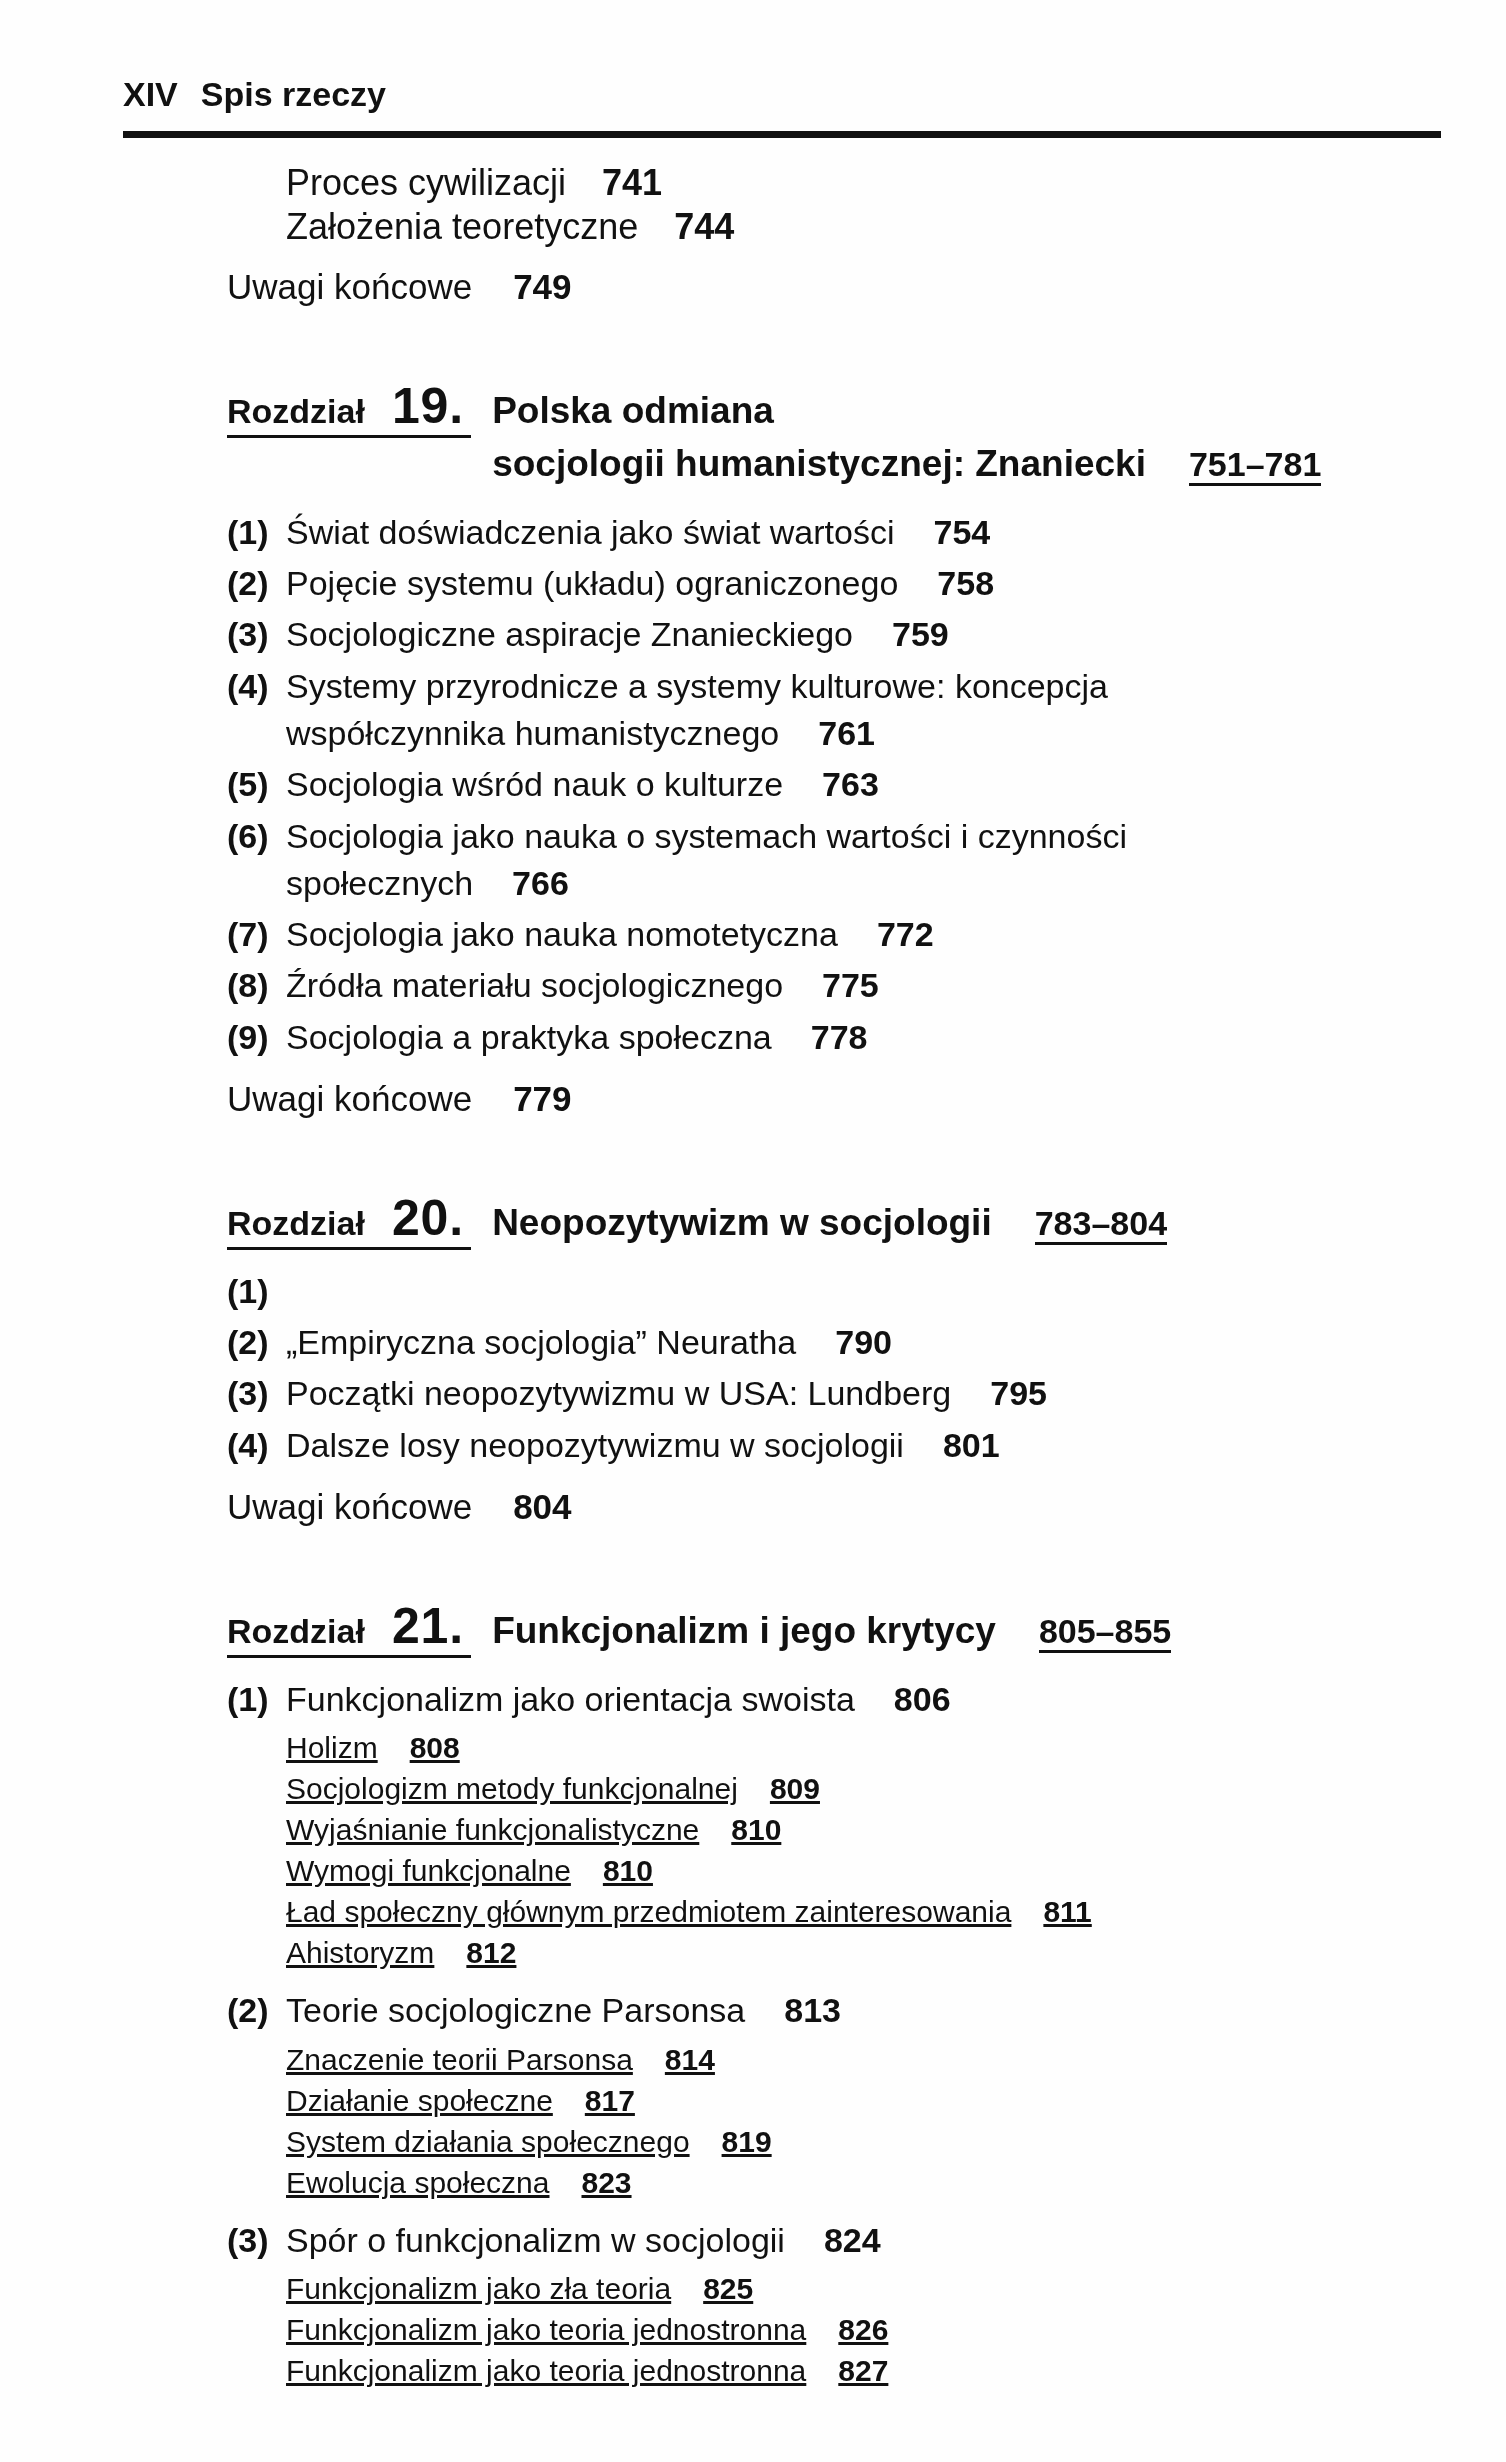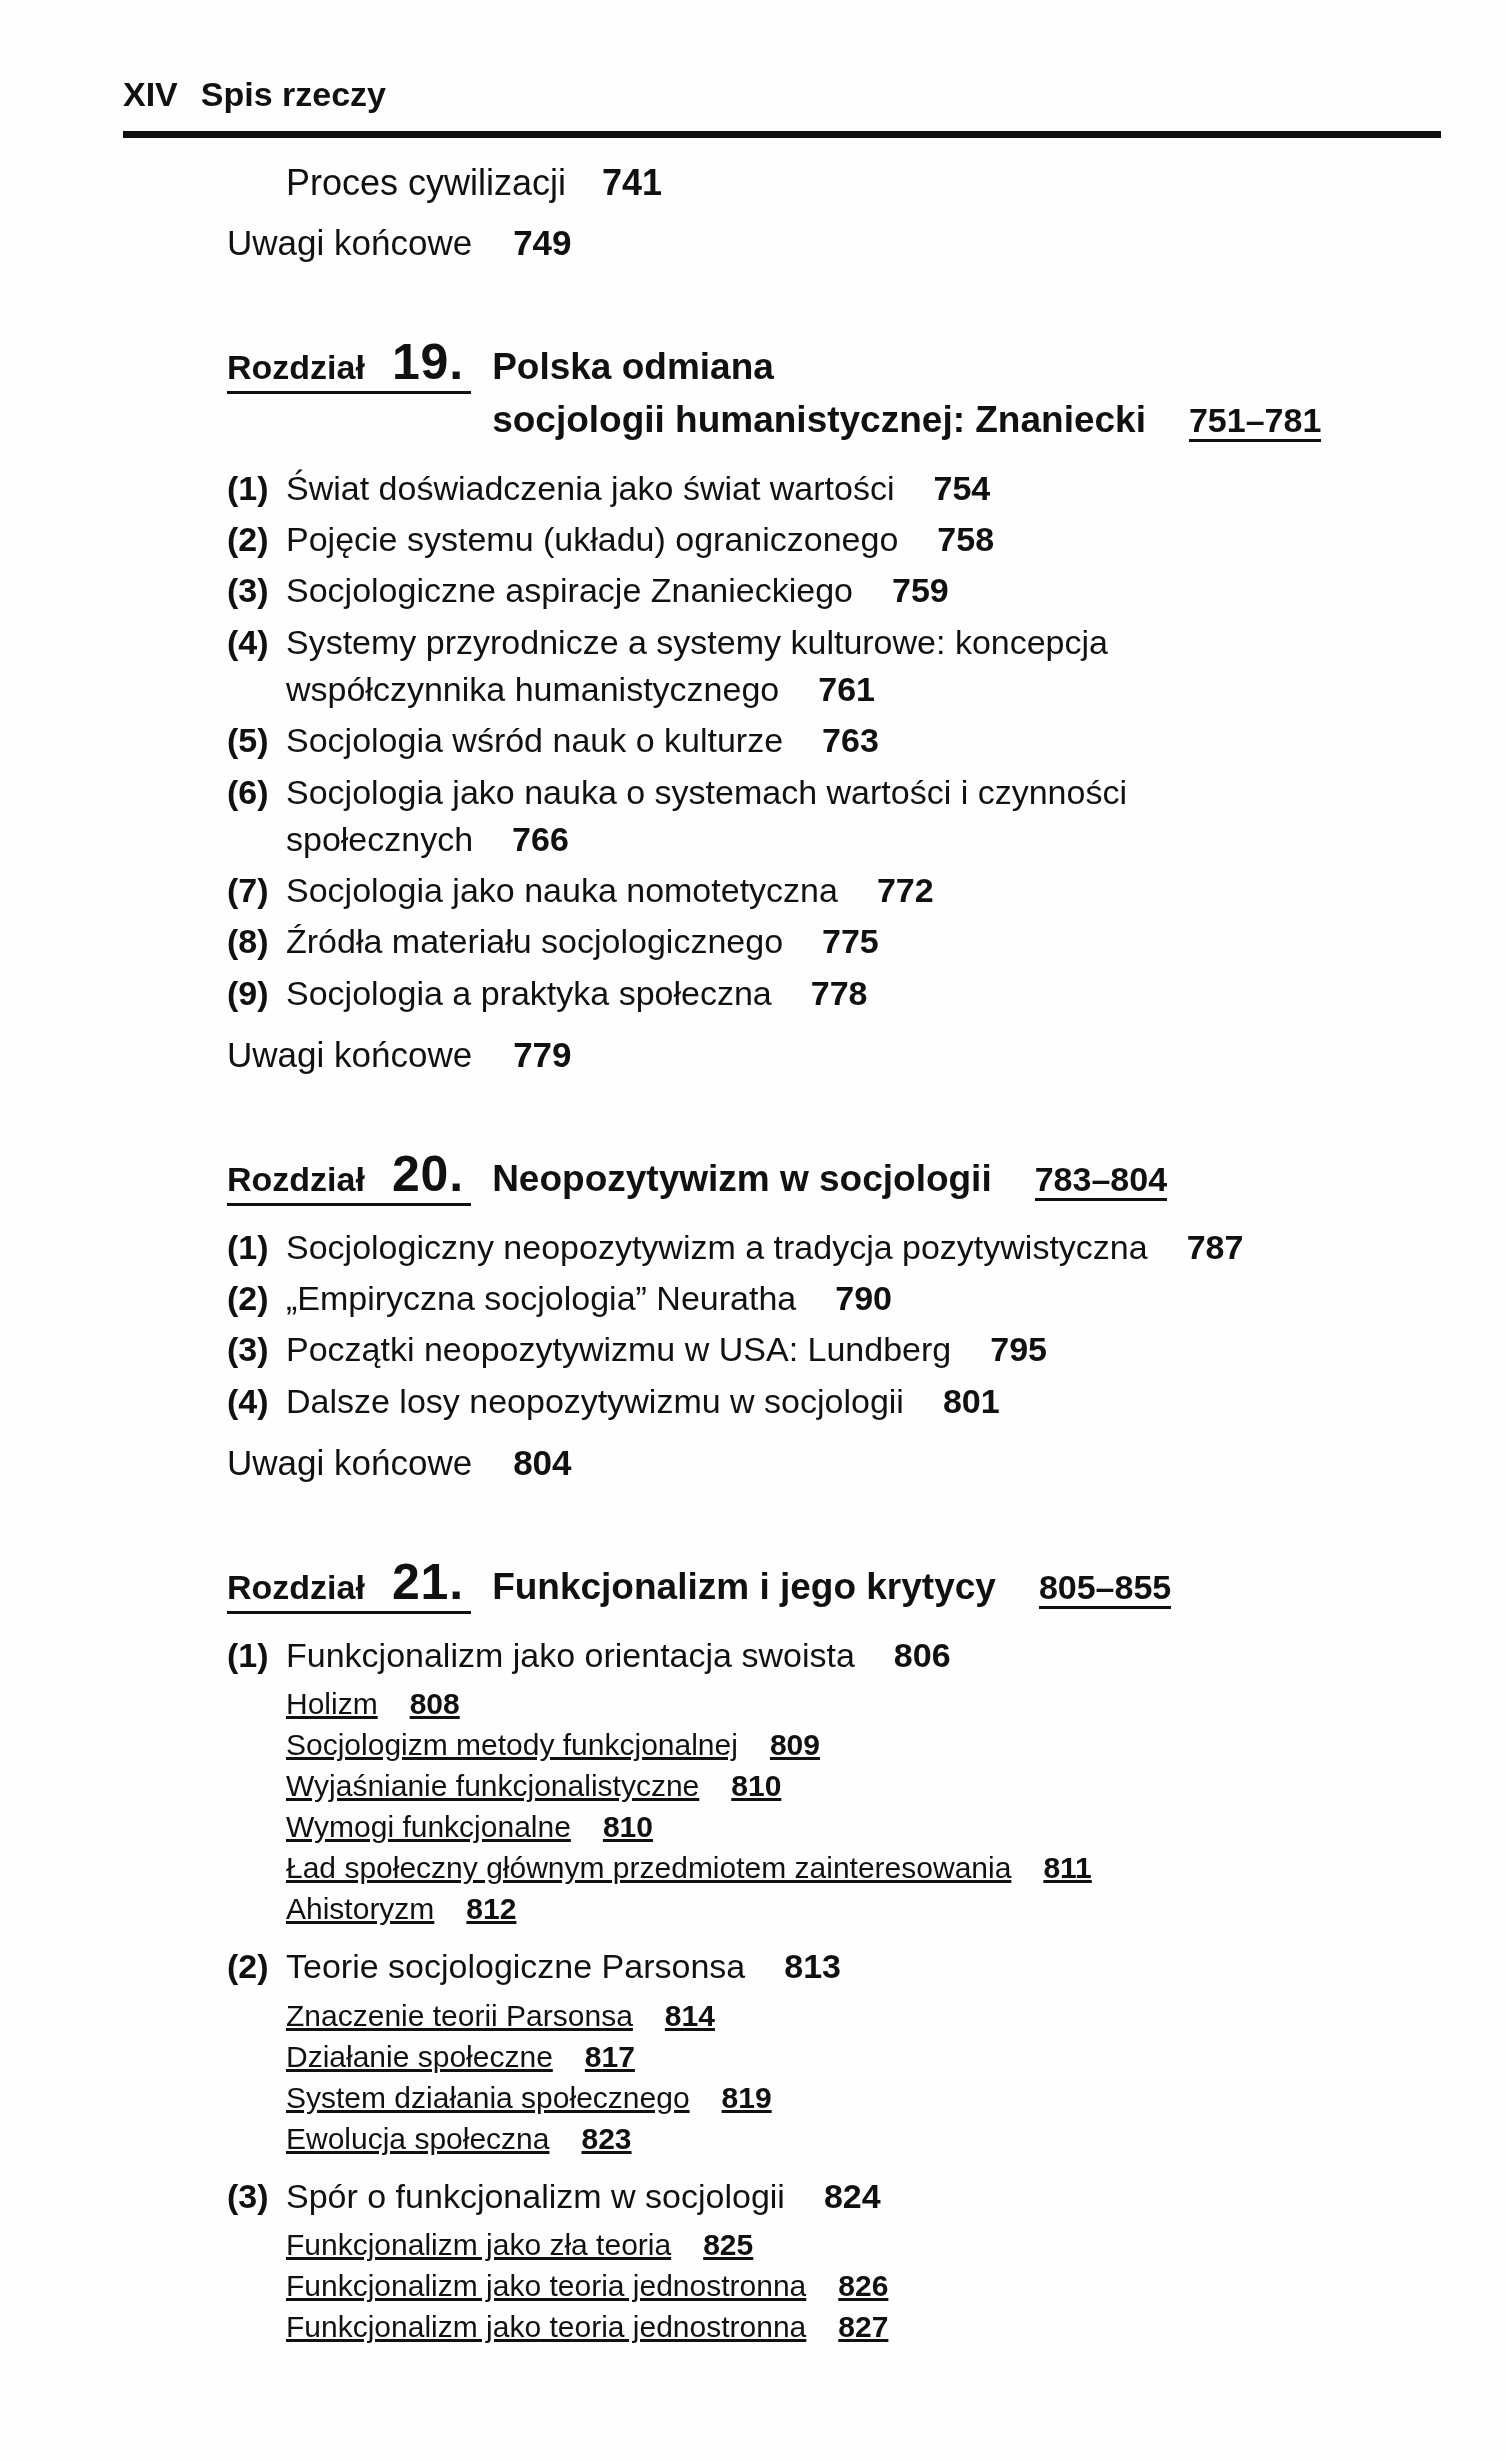--- a/index.html
+++ b/index.html
@@ -90,20 +90,21 @@
 <body>
 
 <div class="page">
   <div class="page-header">
     <span>XIV</span>
     <span>Spis rzeczy</span>
   </div>
   <div class="rule"></div>
   <main class="toc" id="toc">
       <div class="front-sub"><span class="t">Proces cywilizacji</span><span class="pg">741</span></div>
+      <div class="front-sub"><span class="t">Założenia teoretyczne</span><span class="pg">744</span></div>
       <div class="closing-row"><span class="t">Uwagi końcowe</span><span class="pg">749</span></div>
       <div class="chapter-heading">
         <span class="ch-label"><span class="ch-prefix">Rozdział</span><span class="ch-number">19.</span></span>
         <span class="ch-title"><span>Polska odmiana</span><br><span>socjologii humanistycznej: Znaniecki</span><span class="ch-pages">751–781</span></span>
       </div>
       <div class="item">
         <span class="num">(1)</span>
         <span class="itext">Świat doświadczenia jako świat wartości<span class="pg">754</span></span>
       </div>
       <div class="item">
@@ -138,21 +139,20 @@
         <span class="num">(9)</span>
         <span class="itext">Socjologia a praktyka społeczna<span class="pg">778</span></span>
       </div>
       <div class="closing-row"><span class="t">Uwagi końcowe</span><span class="pg">779</span></div>
       <div class="chapter-heading">
         <span class="ch-label"><span class="ch-prefix">Rozdział</span><span class="ch-number">20.</span></span>
         <span class="ch-title"><span>Neopozytywizm w socjologii</span><span class="ch-pages">783–804</span></span>
       </div>
       <div class="item">
         <span class="num">(1)</span>
-        <span class="itext">Socjologiczny neopozytywizm a tradycja pozytywistyczna<span class="pg">787</span></span>
       </div>
       <div class="item">
         <span class="num">(2)</span>
         <span class="itext">„Empiryczna socjologia” Neuratha<span class="pg">790</span></span>
       </div>
       <div class="item">
         <span class="num">(3)</span>
         <span class="itext">Początki neopozytywizmu w USA: Lundberg<span class="pg">795</span></span>
       </div>
       <div class="item">

